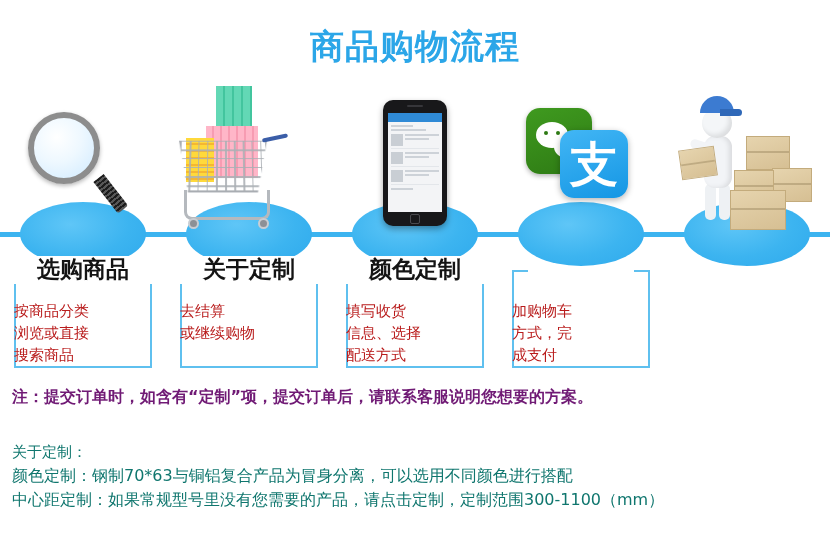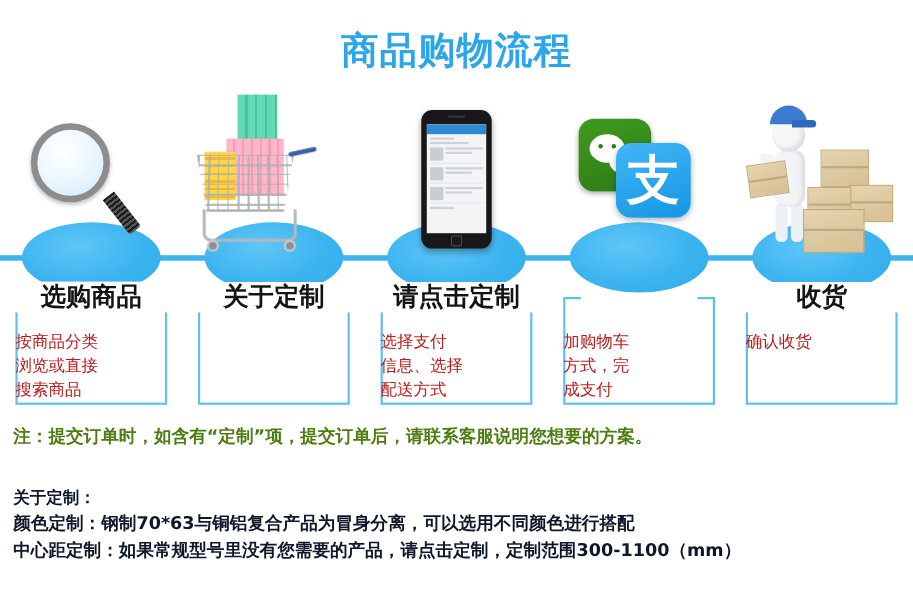--- a/index.html
+++ b/index.html
@@ -415,34 +415,33 @@
   }
 
   
   .notice {
     position: absolute;
     top: 385px;
     left: 12px;
     width: 810px;
     font-size: 16px;
     font-weight: bold;
-    color: #4d7c0f;
+    color: #701a75;
     line-height: 24px;
   }
 
   
   .custom-block {
     position: absolute;
     top: 440px;
     left: 12px;
     width: 812px;
     font-size: 15px;
     line-height: 24px;
-    color: #0f172a;
-    font-weight: bold;
+    color: #0f766e;
   }
   .custom-heading { font-size: 15px; line-height: 24px; }
   .custom-line { font-size: 16px; line-height: 24px; white-space: nowrap; }
 </style>
 </head>
 <body>
 
 <div id="page">
 
   <div class="title">商品购物流程</div>
@@ -550,45 +549,41 @@
       <div class="step-title">选购商品</div>
       <div class="step-desc">按商品分类
 浏览或直接
 搜索商品</div>
     </div>
 
     <div class="label-col c1">
       <div class="bracket"></div>
       <div class="bracket-mask"></div>
       <div class="step-title">关于定制</div>
+      <div class="step-desc">去结算
+或继续购物</div>
     </div>
 
     <div class="label-col c2">
       <div class="bracket"></div>
       <div class="bracket-mask"></div>
-      <div class="step-title">请点击定制</div>
-      <div class="step-desc">选择支付
+      <div class="step-title">颜色定制</div>
+      <div class="step-desc">填写收货
 信息、选择
 配送方式</div>
     </div>
 
     <div class="label-col c3">
       <div class="bracket"></div>
       <div class="bracket-mask"></div>
       <div class="step-desc">加购物车
 方式，完
 成支付</div>
     </div>
 
-    <div class="label-col c4">
-      <div class="bracket"></div>
-      <div class="bracket-mask"></div>
-      <div class="step-title">收货</div>
-      <div class="step-desc">确认收货</div>
-    </div>
   </div>
 
   <div class="notice">注：提交订单时，如含有“定制”项，提交订单后，请联系客服说明您想要的方案。</div>
 
   <div class="custom-block">
     <div class="custom-heading">关于定制：</div>
     <div class="custom-line">颜色定制：钢制70*63与铜铝复合产品为冒身分离，可以选用不同颜色进行搭配</div>
     <div class="custom-line">中心距定制：如果常规型号里没有您需要的产品，请点击定制，定制范围300-1100（mm）</div>
   </div>
 

